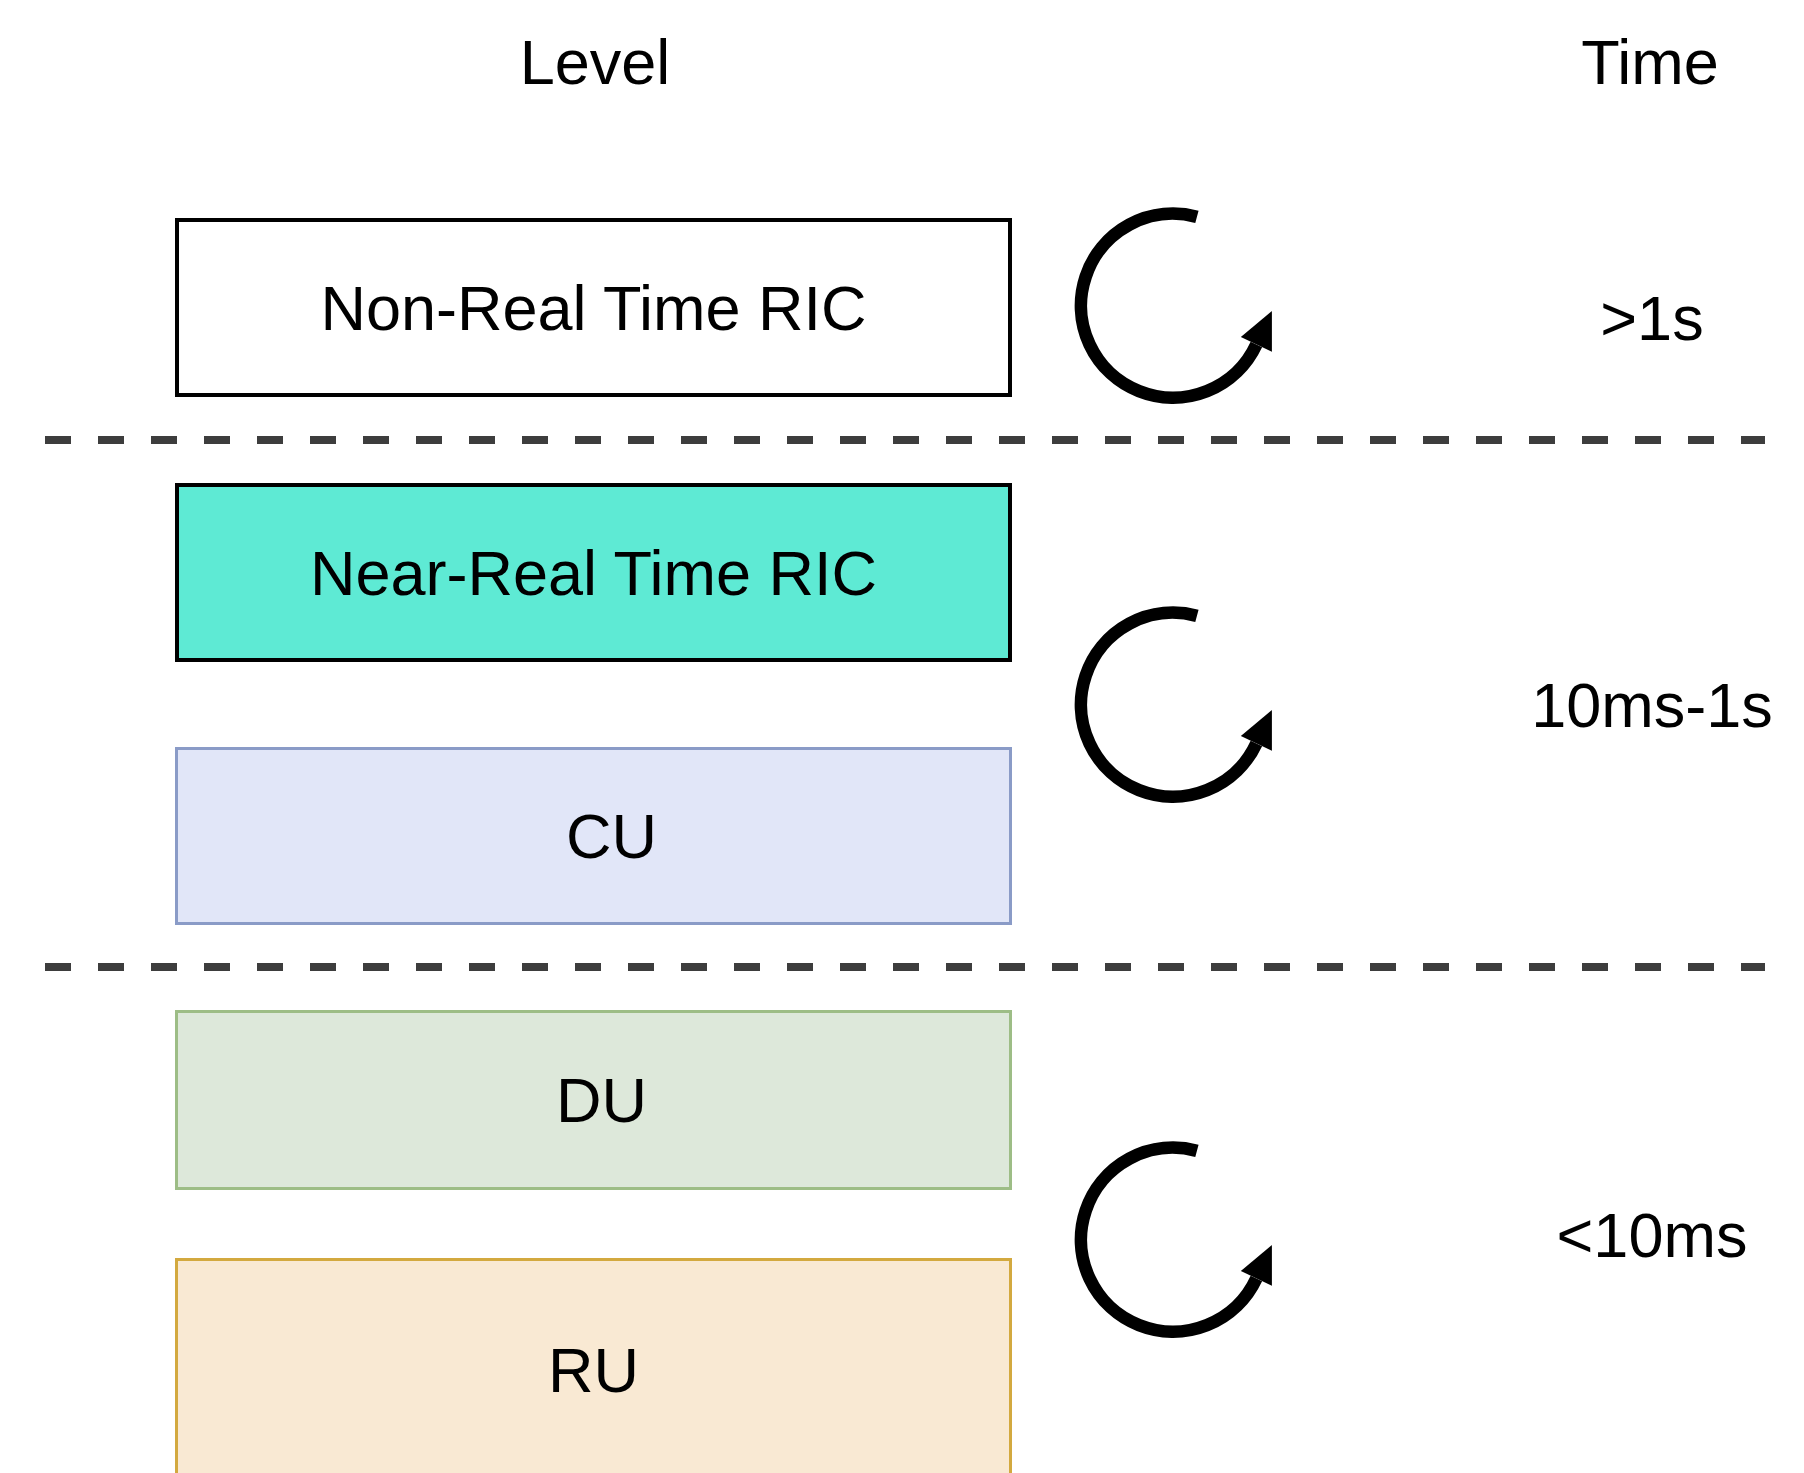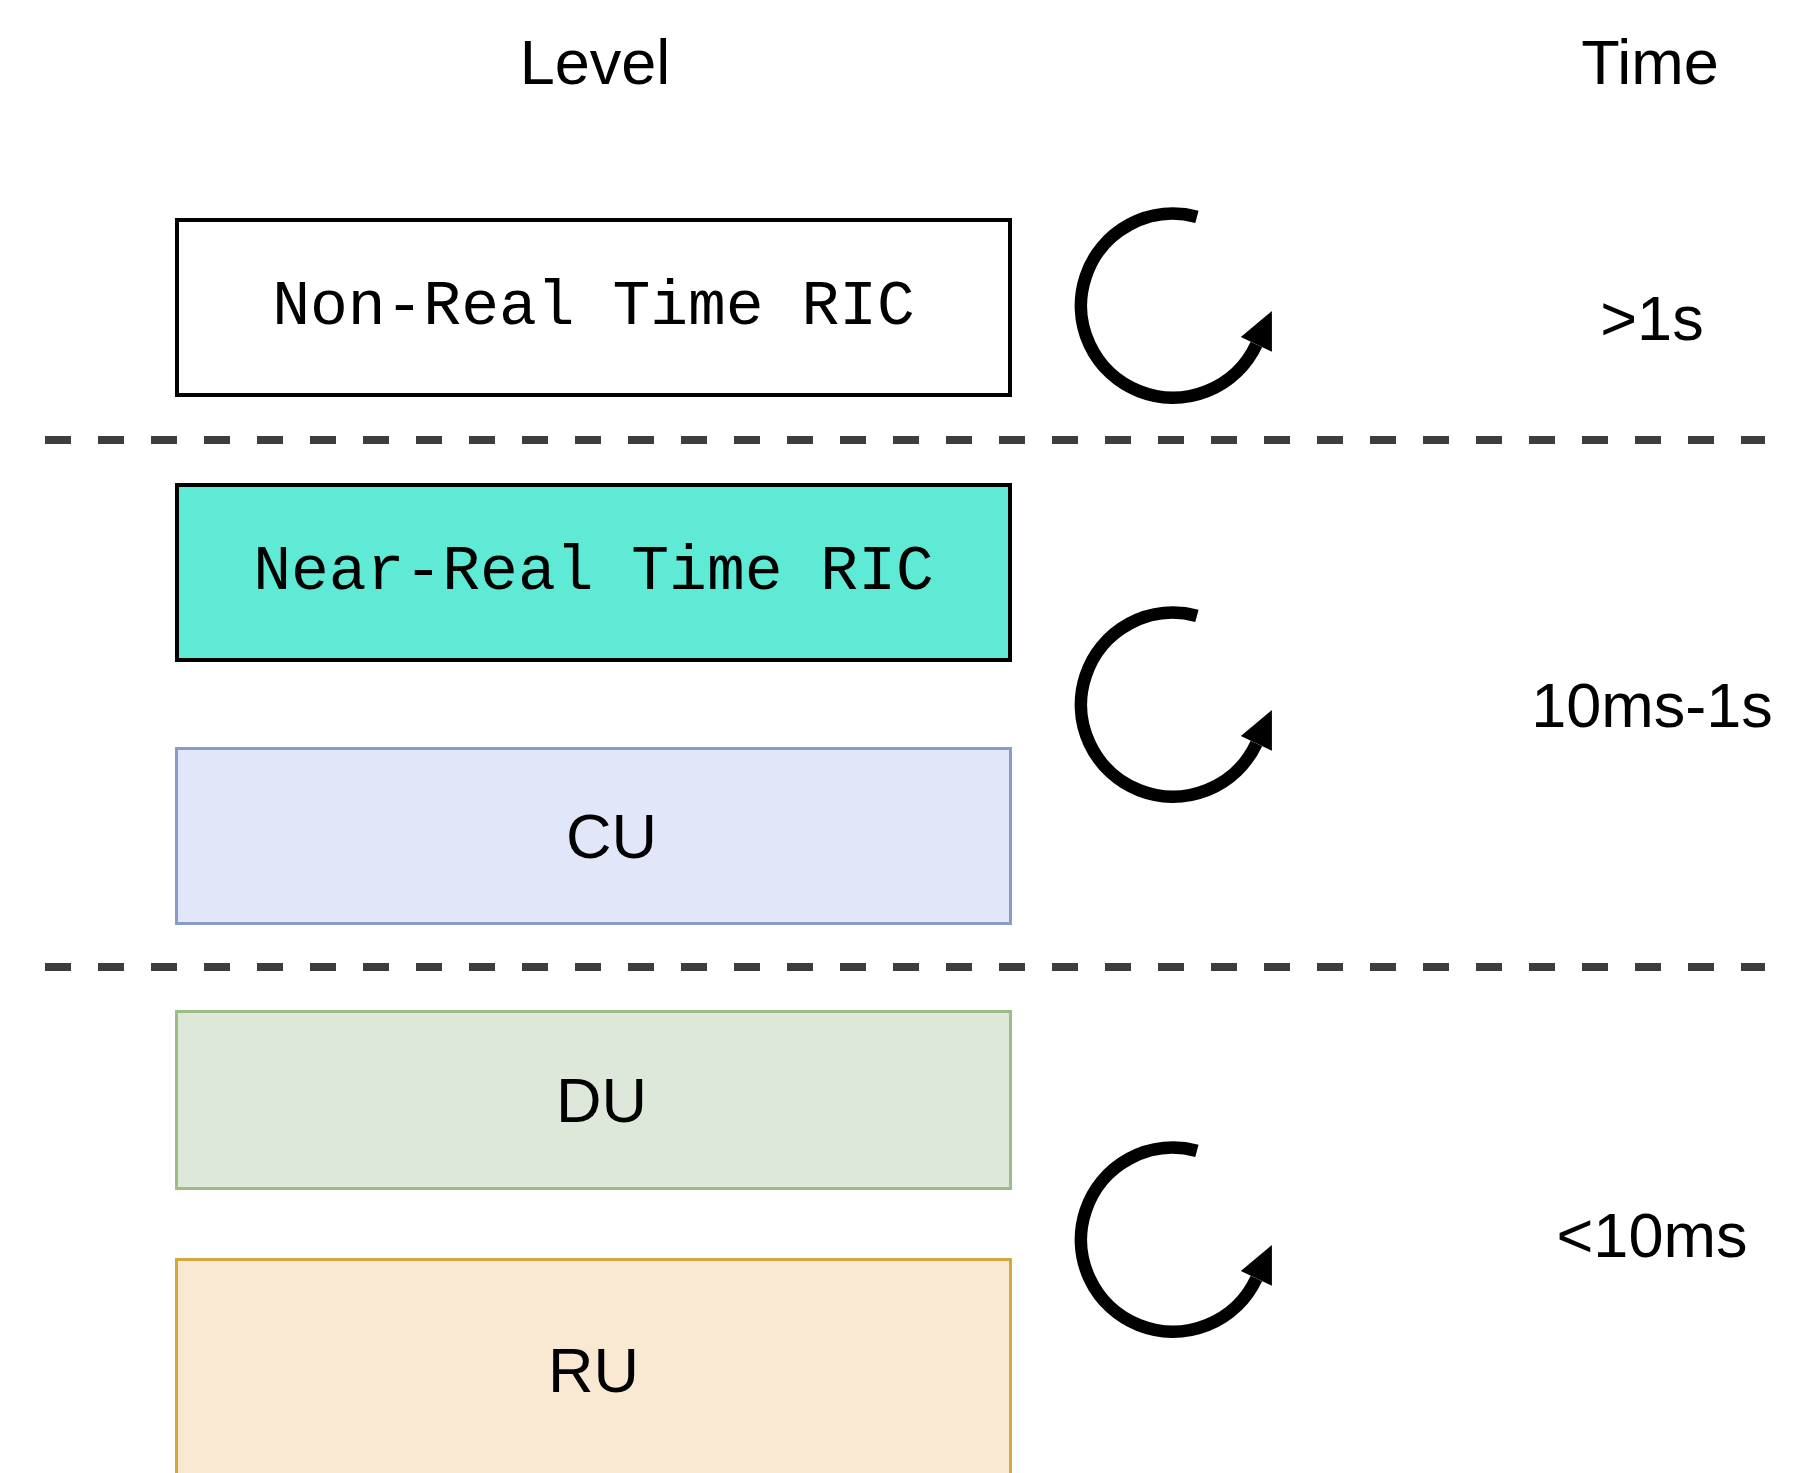--- a/index.html
+++ b/index.html
@@ -35,21 +35,21 @@
     left: 175px;
     width: 837px;
     box-sizing: border-box;
     display: flex;
     align-items: center;
     justify-content: center;
     font-size: 63px;
     white-space: nowrap;
     background: #ffffff;
   }
-  .box-plain  { border: 4px solid #be185d; font-family: Liberation Mono, monospace; }
+  .box-plain  { border: 4px solid #be185d; }
   .box-tinted { border: 3px solid #999999; }
 
   .box-nonrt  { top: 218px;  height: 179px; }
   .box-nearrt { top: 483px;  height: 179px; }
   .box-cu     { top: 747px;  height: 178px; }
   .box-du     { top: 1010px; height: 180px; padding-left: 16px; }
   .box-ru     { top: 1258px; height: 224px; }
 
   .dashed-line {
     position: absolute;

